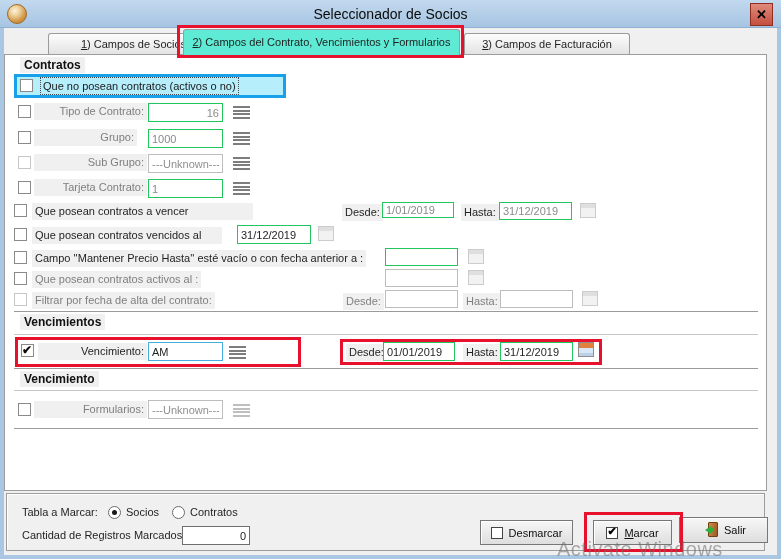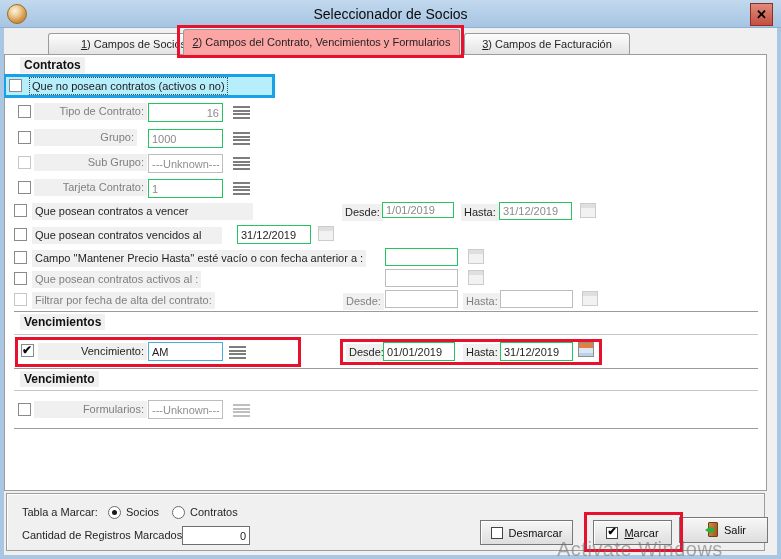--- a/index.html
+++ b/index.html
@@ -21,21 +21,21 @@
     background:linear-gradient(#e08b7d,#c44f3f); border:1px solid #8e2d20;
     display:flex; align-items:center; justify-content:center;
     font-weight:bold; font-size:13px; color:#000; cursor:pointer; }
   .frame-l { position:absolute; left:0; top:28px; bottom:0; width:4px; background:#a9c6e3; z-index:40; }
   .frame-r { position:absolute; right:0; top:28px; bottom:0; width:4px; background:#a9c6e3; z-index:40; }
   .frame-b { position:absolute; left:0; bottom:0; width:100%; height:4px; background:#a9c6e3; z-index:40; }
   
   .tab { position:absolute; top:33px; height:21px; border:1px solid #9b9b9b; border-bottom:none;
     border-radius:3px 3px 0 0; background:linear-gradient(#fdfdfd,#e3e3e3);
     text-align:center; line-height:20px; cursor:pointer; white-space:nowrap; z-index:1; }
-  .tab.active { top:29px; height:26px; background:#fca5a5; line-height:24px; z-index:3; }
+  .tab.active { top:29px; height:26px; background:#5eead4; line-height:24px; z-index:3; }
   .tab u { text-decoration:underline; }
   .tab-page { position:absolute; left:4px; top:54px; width:763px; height:437px;
     background:#fff; border:1px solid #9c9c9c; z-index:0; }
   
   .hdr { position:absolute; font-weight:bold; font-size:12px; color:#111;
     background:#f0f0f0; padding:0 4px; height:16px; line-height:16px; white-space:nowrap; z-index:2;}
   .chip { position:absolute; background:#f0f0f0; height:17px; line-height:17px;
     padding:0 3px; white-space:nowrap; z-index:2;}
   .chip.rlab { text-align:right; }
   .gray { color:#7f7f7f; }
@@ -53,21 +53,21 @@
   .burger { position:absolute; width:17px; height:13px; cursor:pointer; z-index:2;
     background:repeating-linear-gradient(to bottom, #7d7d7d 0 2px, rgba(0,0,0,0) 2px 3.6px); }
   .burger.dim { opacity:.5; }
   .cal { position:absolute; width:16px; height:15px; border:1px solid #b2b2b2; cursor:pointer; z-index:2;
     background:linear-gradient(#cfcfcf 0 4px, #ececec 4px); }
   .cal.dim { opacity:.65; }
   .cal.color { border-color:#8f8f8f; background:linear-gradient(#e0813f 0 5px, #d9e6f5 5px);
     box-shadow:inset 0 -3px 0 #bcd0e8; }
   .etched { position:absolute; height:0; border-top:1px solid #9a9a9a; border-bottom:1px solid #fff; z-index:2;}
   .hline { position:absolute; height:1px; background:#c6c6c6; z-index:2;}
-  .focus-row { position:absolute; left:3px; top:74px; width:272px; height:24px;
+  .focus-row { position:absolute; left:14px; top:74px; width:272px; height:24px;
     background:#b6eefb; border:3px solid #18a0e8; z-index:2;}
   .focus-row .cb { left:3px; top:2px; }
   .focus-row .flab { position:absolute; left:24px; top:1px; line-height:16px;
     outline:1px dotted #4a4a4a; padding:0 2px; color:#1a1a1a; white-space:nowrap; }
   .annot { position:absolute; border:3px solid #e8112d; background:transparent;
     pointer-events:none; z-index:50; }
   
   .footer-panel { position:absolute; left:6px; top:493px; width:759px; height:58px;
     background:#f0f0f0; border:1px solid #9c9c9c; box-shadow:inset 1px 1px 0 #fff; z-index:1;}
   .ftxt { position:absolute; white-space:nowrap; color:#1f1f1f; z-index:2;}

